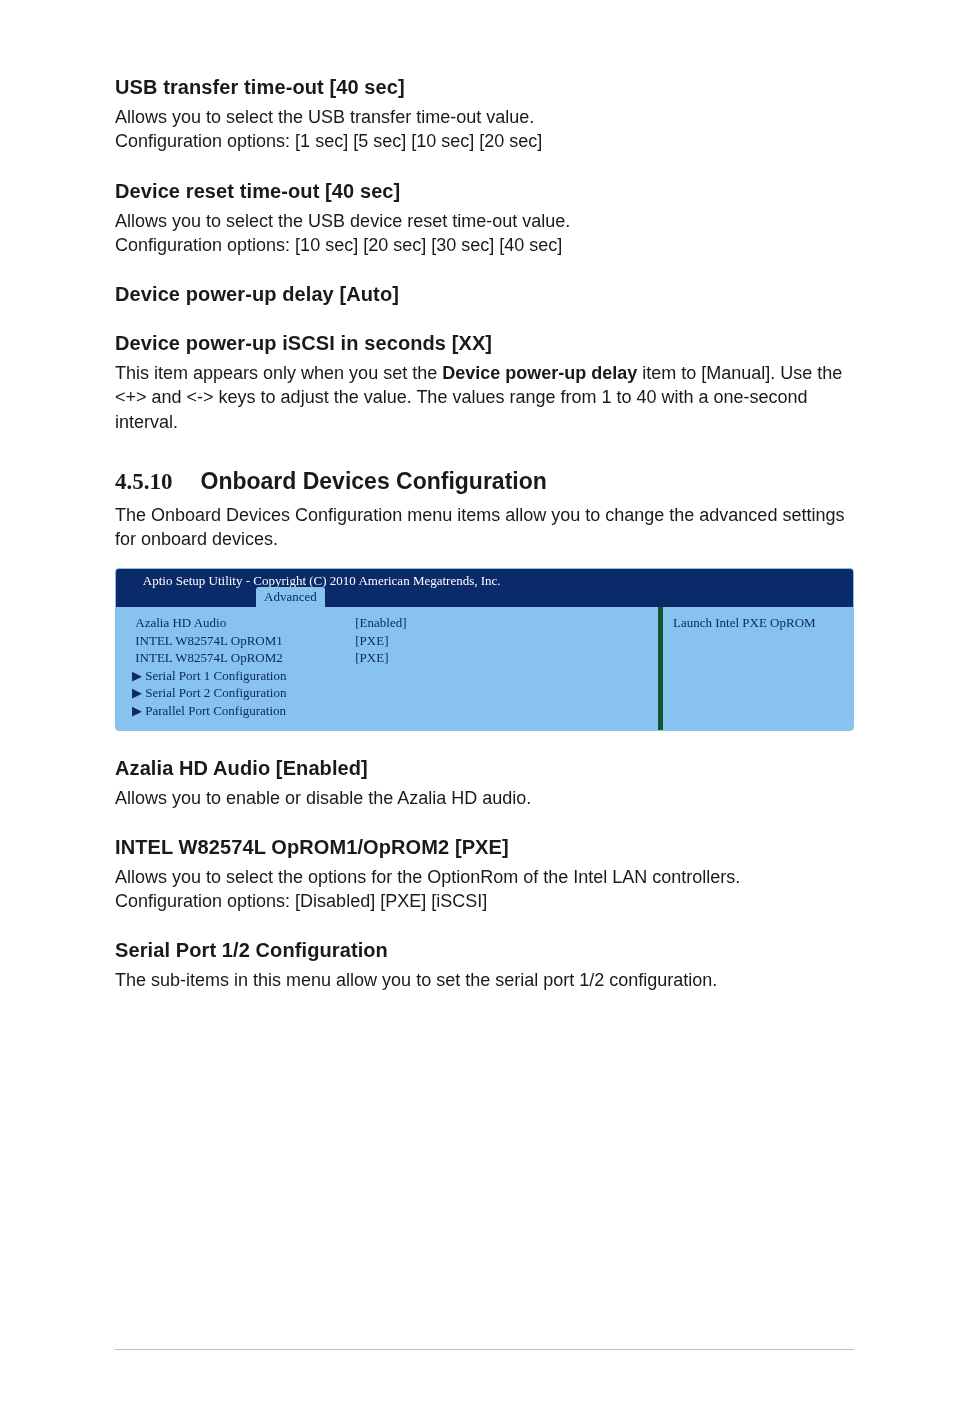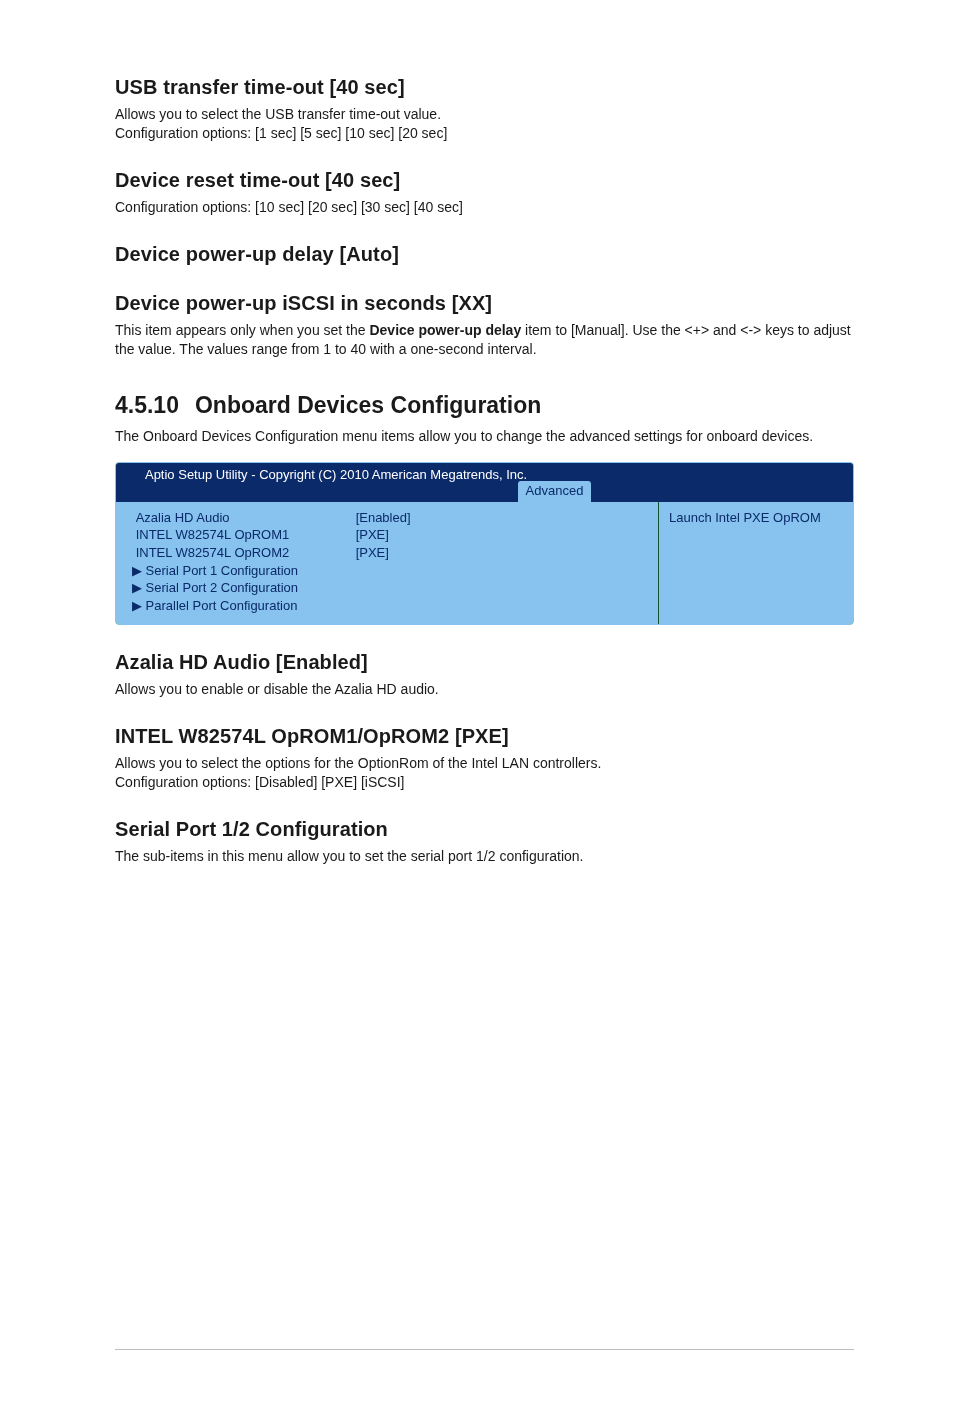--- a/index.html
+++ b/index.html
@@ -16,56 +16,55 @@
     padding: 50px 100px 0 115px;
   }
   h3.sub {
     font-size: 20px;
     font-weight: bold;
     margin-top: 26px;
     margin-bottom: 6px;
     letter-spacing: 0.1px;
   }
   p.body {
-    font-size: 14px;
+    font-size: 18px;
     line-height: 1.35;
   }
   h2.section {
     font-size: 23px;
     font-weight: bold;
     margin-top: 34px;
     margin-bottom: 8px;
   }
-  .section-num { display: inline-block; margin-right: 16px; }
+  .section-num { display: inline-block; margin-right: 28px; font-family: Liberation Serif, serif; }
 
   
   .bios {
     margin-top: 16px;
     margin-bottom: 4px;
     border: 1px solid #87c3ee;
     border-radius: 4px;
     overflow: hidden;
-    font-family: Liberation Sans, sans-serif;
+    font-family: Liberation Serif, serif;
     font-size: 13px;
     line-height: 1.35;
     background: #84cc16;
   }
   .bios-top {
     background: #0b2a6a;
     color: #fff;
     padding: 3px 8px 0 8px;
     white-space: pre;
   }
   .bios-tabrow {
     background: #0b2a6a;
     display: flex;
     align-items: flex-end;
     padding-left: 140px;
     height: 18px;
-    justify-content: center;
   }
   .bios-tab {
     background: #87c3ee;
     color: #0b2a6a;
     padding: 1px 8px 2px 8px;
     border-top-left-radius: 3px;
     border-top-right-radius: 3px;
     font-weight: normal;
   }
   .bios-body {
@@ -75,21 +74,21 @@
   .bios-left {
     flex: 1 1 auto;
     padding: 7px 10px 10px 16px;
     white-space: pre;
     color: #0b2a6a;
   }
   .bios-right {
     width: 195px;
     padding: 7px 10px 10px 10px;
     color: #0b2a6a;
-    border-left: 1px solid #14532d;
+    border-left: 5px solid #14532d;
     white-space: pre;
   }
   .bios-left .row { display: block; }
   .bios-left .lbl { display: inline-block; width: 220px; }
   .bios-left .val { }
   .play { color: #0b2a6a; }
 
   
   .footer {
     position: absolute;
@@ -112,20 +111,21 @@
 </head>
 <body>
 
 <div class="page">
 
   <h3 class="sub">USB transfer time-out [40 sec]</h3>
   <p class="body">Allows you to select the USB transfer time-out value.</p>
   <p class="body">Configuration options: [1 sec] [5 sec] [10 sec] [20 sec]</p>
 
   <h3 class="sub">Device reset time-out [40 sec]</h3>
+  <p class="body">Allows you to select the USB device reset time-out value.</p>
   <p class="body">Configuration options: [10 sec] [20 sec] [30 sec] [40 sec]</p>
 
   <h3 class="sub">Device power-up delay [Auto]</h3>
 
   <h3 class="sub">Device power-up iSCSI in seconds [XX]</h3>
   <p class="body">
     <span>This item appears only when you set the </span><b>Device power-up delay</b><span> item to [Manual]. Use the &lt;+&gt; and &lt;-&gt; keys to adjust the value. The values range from 1 to 40 with a one-second interval.</span>
   </p>
 
   <h2 class="section">

